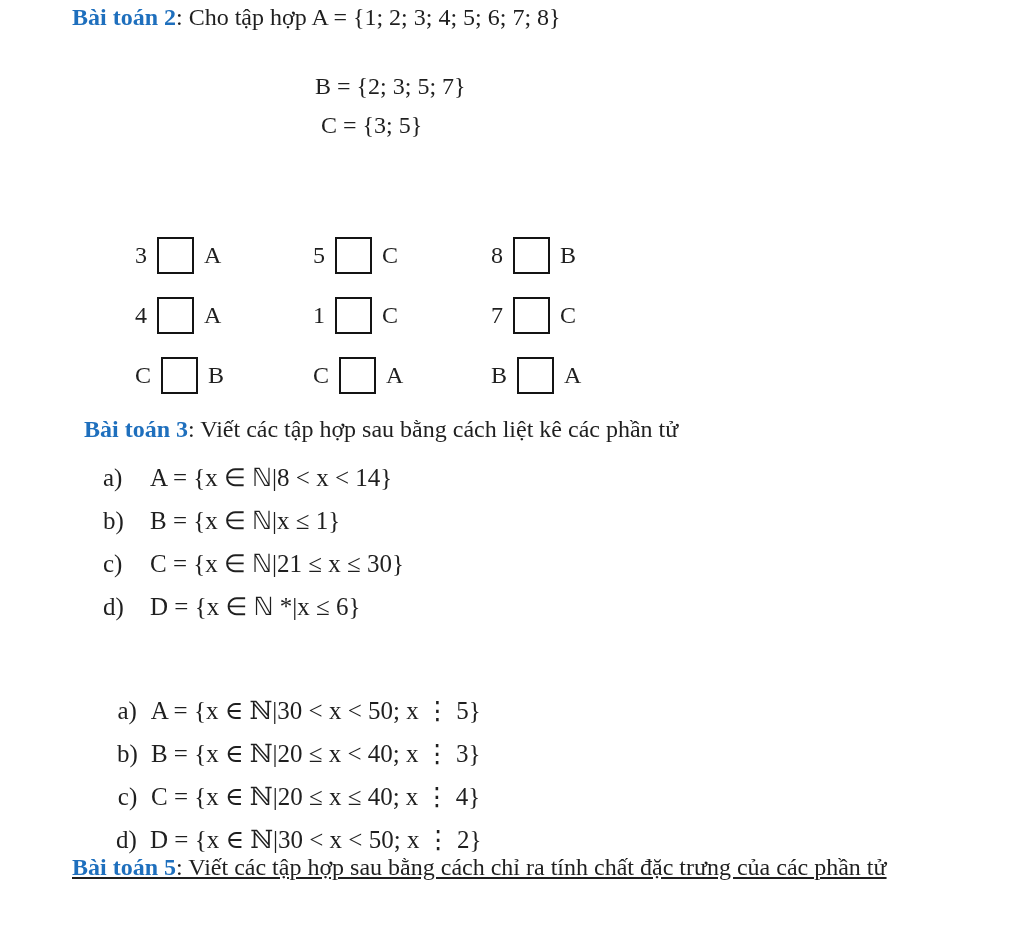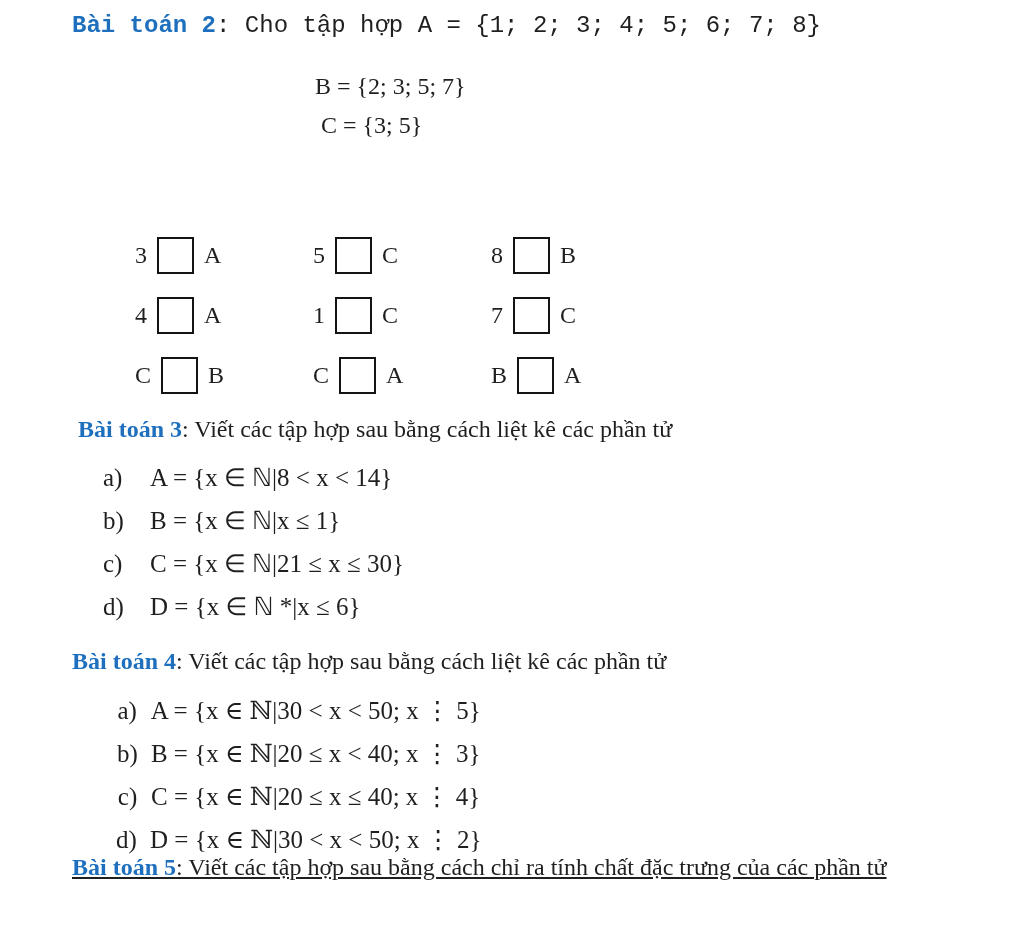--- a/index.html
+++ b/index.html
@@ -38,21 +38,21 @@
   }
   .items { position: absolute; left: 103px; font-size: 25px; }
   .item { display: block; line-height: 43px; white-space: nowrap; }
   .item .marker { display: inline-block; width: 47px; }
 </style>
 </head>
 <body>
 
 <div class="page">
 
-  <p class="line" style="left:72px; top:12px;font-family:Liberation Mono, monospace;"><span class="accent">Bài toán 2</span><span>: Cho tập hợp A = {1; 2; 3; 4; 5; 6; 7; 8}</span></p>
+  <p class="line" style="left:72px; top:4px;"><span class="accent">Bài toán 2</span><span>: Cho tập hợp A = {1; 2; 3; 4; 5; 6; 7; 8}</span></p>
 
   <p class="line" style="left:315px; top:73px;">B = {2; 3; 5; 7}</p>
 
   <p class="line" style="left:321px; top:112px;">C = {3; 5}</p>
 
 
   <div class="fill-grid">
     <div class="fill-cell">
         <span>3</span>
         <span class="fbox"></span>
@@ -93,30 +93,29 @@
         <span class="fbox"></span>
         <span>A</span>
       </div>
     <div class="fill-cell">
         <span>B</span>
         <span class="fbox"></span>
         <span>A</span>
       </div>
   </div>
 
-  <p class="line" style="left:78px; top:416px;"><span class="accent">Bài toán 3</span><span>: Viết các tập hợp sau bằng cách liệt kê các phần tử</span></p>
+  <p class="line" style="left:84px; top:416px;"><span class="accent">Bài toán 3</span><span>: Viết các tập hợp sau bằng cách liệt kê các phần tử</span></p>
 
   <div class="items" style="top:456px;font-family:Liberation Serif, serif;">
     <span class="item"><span class="marker">a)</span><span>A = {x ∈ ℕ|8 &lt; x &lt; 14}</span></span>
     <span class="item"><span class="marker">b)</span><span>B = {x ∈ ℕ|x ≤ 1}</span></span>
     <span class="item"><span class="marker">c)</span><span>C = {x ∈ ℕ|21 ≤ x ≤ 30}</span></span>
     <span class="item"><span class="marker">d)</span><span>D = {x ∈ ℕ *|x ≤ 6}</span></span>
   </div>
 
-  <p class="line" style="left:72px; top:648px;"><span class="accent">Bài toán 4</span><span>: Viết các tập hợp sau bằng cách liệt kê các phần tử</span></p>
 
   <div class="items" style="top:689px;text-align:center;">
     <span class="item"><span class="marker">a)</span><span>A = {x ∈ ℕ|30 &lt; x &lt; 50; x ⋮ 5}</span></span>
     <span class="item"><span class="marker">b)</span><span>B = {x ∈ ℕ|20 ≤ x &lt; 40; x ⋮ 3}</span></span>
     <span class="item"><span class="marker">c)</span><span>C = {x ∈ ℕ|20 ≤ x ≤ 40; x ⋮ 4}</span></span>
     <span class="item"><span class="marker">d)</span><span>D = {x ∈ ℕ|30 &lt; x &lt; 50; x ⋮ 2}</span></span>
   </div>
 
   <p class="line" style="left:72px; top:854px;text-decoration:underline;"><span class="accent">Bài toán 5</span><span>: Viết các tập hợp sau bằng cách chỉ ra tính chất đặc trưng của các phần tử</span></p>
 

